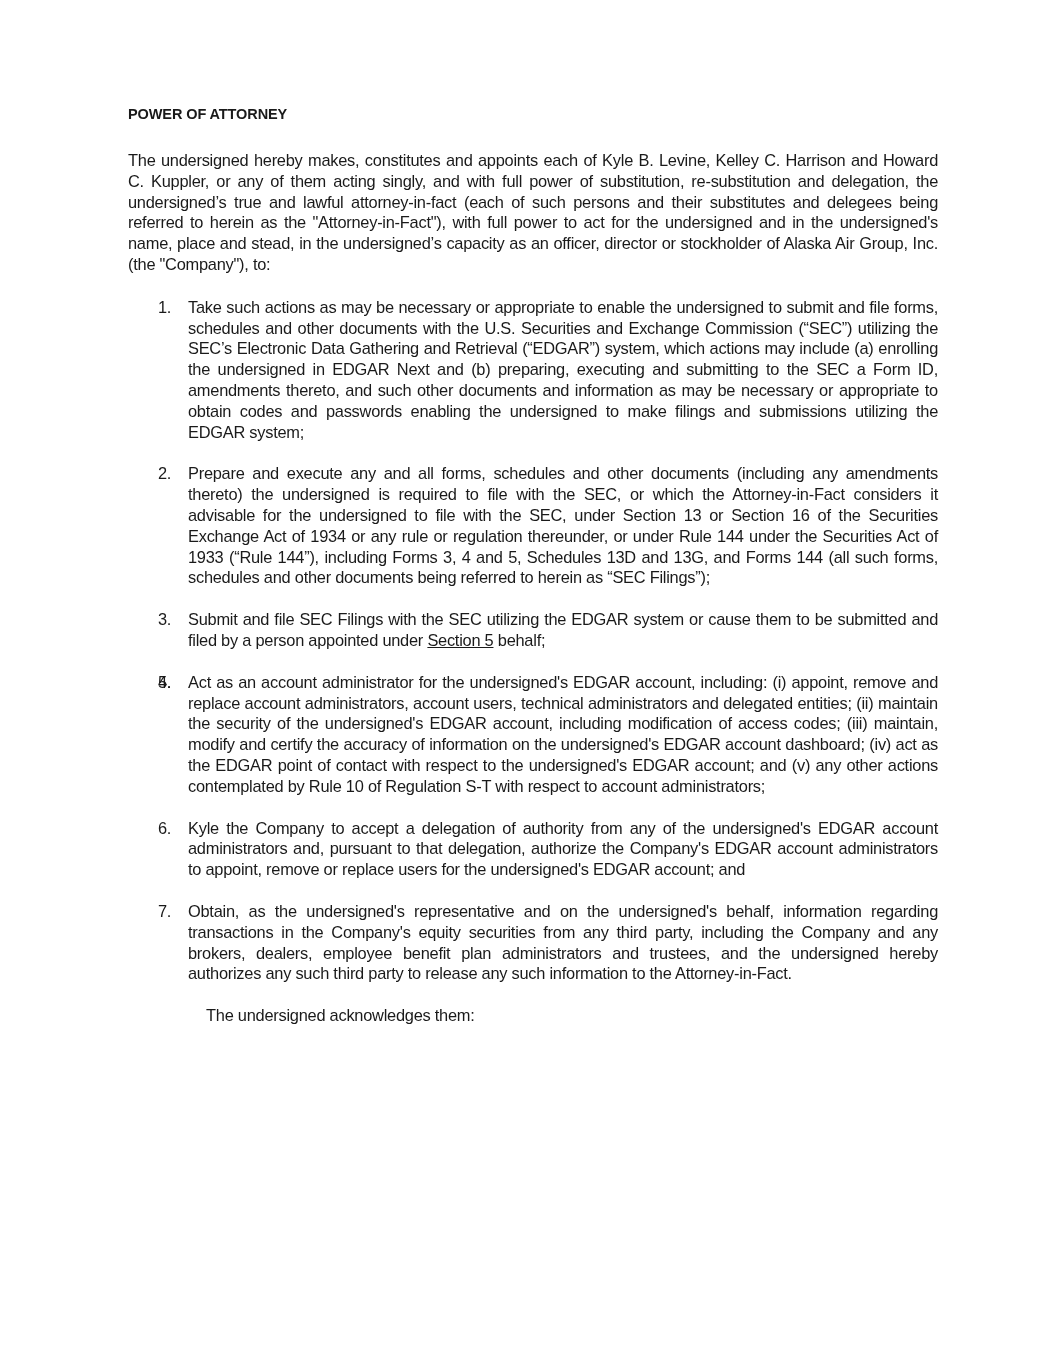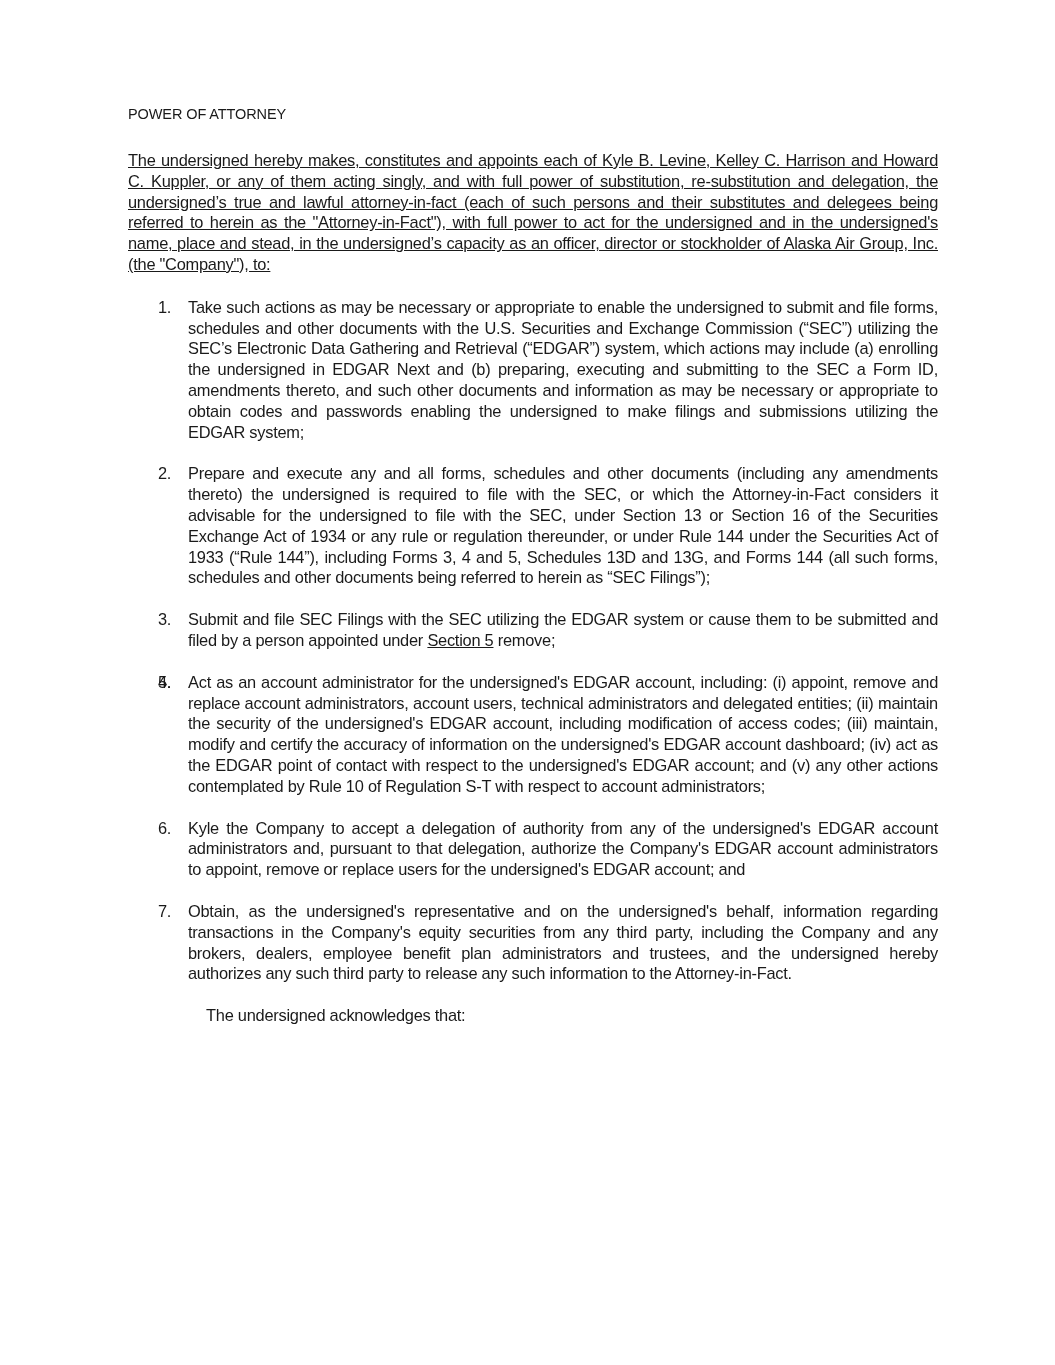--- a/index.html
+++ b/index.html
@@ -15,33 +15,32 @@
       font-family: "Liberation Sans", sans-serif;
       color: #1a1a1a;
     }
     .page {
       position: absolute;
       left: 128px;
       top: 104px;
       width: 810px;
     }
     .title {
-      font-weight: normal;
+      font-weight: bold;
       font-size: 14.5px;
       letter-spacing: -0.1px;
       margin: 0 0 26px 0;
       line-height: 20px;
     }
     .intro {
       font-size: 16.4px;
       line-height: 20.8px;
       text-align: justify;
       margin: 0 0 22px 0;
       letter-spacing: -0.25px;
-      text-decoration: underline;
     }
     ol.powers {
       list-style: none;
       margin: 0;
       padding: 0;
     }
     ol.powers li {
       position: relative;
       padding-left: 60px;
       font-size: 16.4px;
@@ -79,33 +78,33 @@
     <li>
       <span class="num">1.</span>
       <span>Take such actions as may be necessary or appropriate to enable the undersigned to submit and file forms, schedules and other documents with the U.S. Securities and Exchange Commission (“SEC”) utilizing the SEC’s Electronic Data Gathering and Retrieval (“EDGAR”) system, which actions may include (a) enrolling the undersigned in EDGAR Next and (b) preparing, executing and submitting to the SEC a Form ID, amendments thereto, and such other documents and information as may be necessary or appropriate to obtain codes and passwords enabling the undersigned to make filings and submissions utilizing the EDGAR system;</span>
     </li>
     <li>
       <span class="num">2.</span>
       <span>Prepare and execute any and all forms, schedules and other documents (including any amendments thereto) the undersigned is required to file with the SEC, or which the Attorney-in-Fact considers it advisable for the undersigned to file with the SEC, under Section 13 or Section 16 of the Securities Exchange Act of 1934 or any rule or regulation thereunder, or under Rule 144 under the Securities Act of 1933 (“Rule 144”), including Forms 3, 4 and 5, Schedules 13D and 13G, and Forms 144 (all such forms, schedules and other documents being referred to herein as “SEC Filings”);</span>
     </li>
     <li>
       <span class="num">3.</span>
-      <span>Submit and file SEC Filings with the SEC utilizing the EDGAR system or cause them to be submitted and filed by a person appointed under </span><span class="u">Section 5</span><span> remove;</span>
+      <span>Submit and file SEC Filings with the SEC utilizing the EDGAR system or cause them to be submitted and filed by a person appointed under </span><span class="u">Section 5</span><span> behalf;</span>
     </li>
     <li>
       <span class="num">4.</span>
     </li>
     <li>
       <span class="num">5.</span>
       <span>Act as an account administrator for the undersigned's EDGAR account, including: (i) appoint, remove and replace account administrators, account users, technical administrators and delegated entities; (ii) maintain the security of the undersigned's EDGAR account, including modification of access codes; (iii) maintain, modify and certify the accuracy of information on the undersigned's EDGAR account dashboard; (iv) act as the EDGAR point of contact with respect to the undersigned's EDGAR account; and (v) any other actions contemplated by Rule 10 of Regulation S-T with respect to account administrators;</span>
     </li>
     <li>
       <span class="num">6.</span>
       <span>Kyle the Company to accept a delegation of authority from any of the undersigned's EDGAR account administrators and, pursuant to that delegation, authorize the Company's EDGAR account administrators to appoint, remove or replace users for the undersigned's EDGAR account; and</span>
     </li>
     <li>
       <span class="num">7.</span>
       <span>Obtain, as the undersigned's representative and on the undersigned's behalf, information regarding transactions in the Company's equity securities from any third party, including the Company and any brokers, dealers, employee benefit plan administrators and trustees, and the undersigned hereby authorizes any such third party to release any such information to the Attorney-in-Fact.</span>
     </li>
   </ol>
 
-  <p class="ack">The undersigned acknowledges that:</p>
+  <p class="ack">The undersigned acknowledges them:</p>
 </div>
 
 </body></html>

